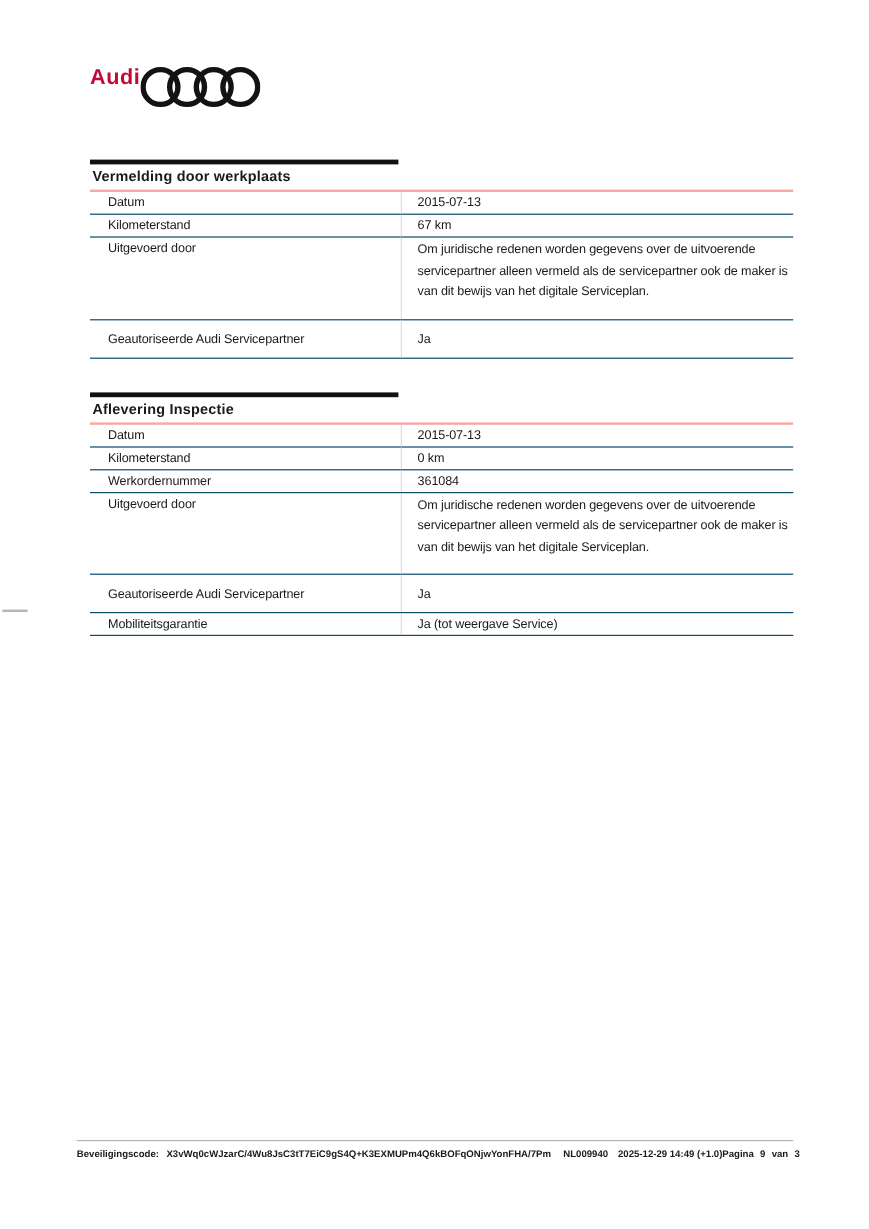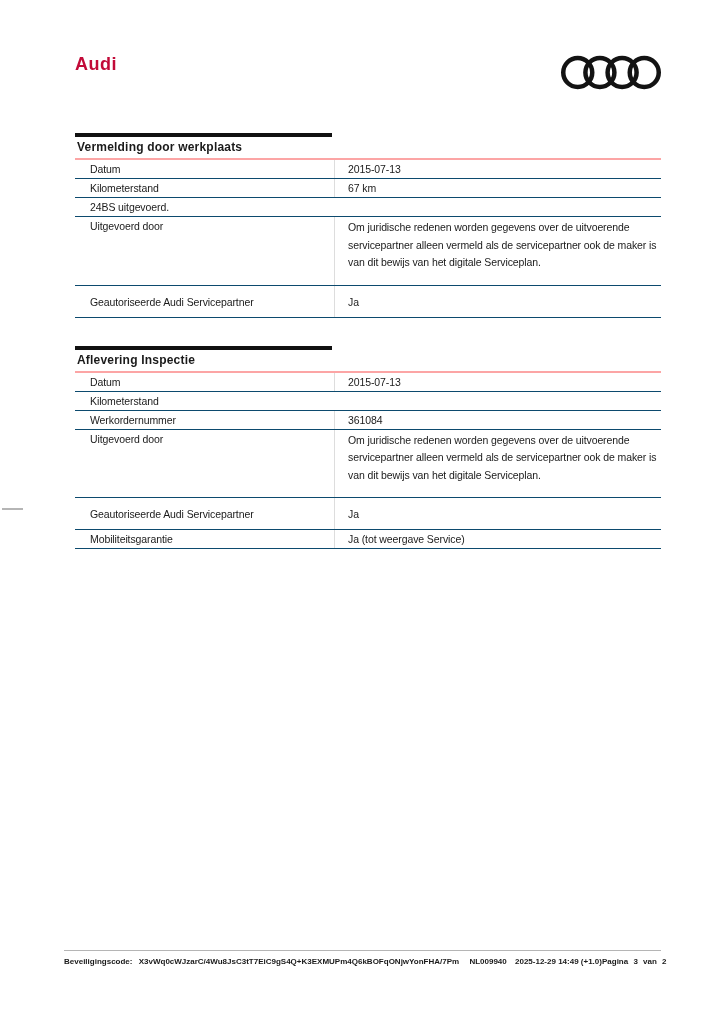--- a/index.html
+++ b/index.html
@@ -13,21 +13,20 @@
     height: 1024px;
     background: #ffffff;
     font-family: "Liberation Sans", sans-serif;
     color: #1a1a1a;
     overflow: hidden;
   }
 
   
   .doc-header {
     display: flex;
-    justify-content: space-between;
     align-items: flex-start;
     padding: 54px 63px 0 75px;
   }
   .brand {
     font-size: 18px;
     font-weight: bold;
     letter-spacing: 0.5px;
     line-height: 20px;
   }
   .doc-title {
@@ -140,24 +139,20 @@
   <div class="row">
     <div class="label">Datum</div>
     <div class="value">2015-07-13</div>
   </div>
 
   <div class="row">
     <div class="label">Kilometerstand</div>
     <div class="value">67 km</div>
   </div>
 
-  <div class="row no-value">
-    <div class="label">24BS uitgevoerd.</div>
-    <div class="value"></div>
-  </div>
 
   <div class="row multiline">
     <div class="label">Uitgevoerd door</div>
     <div class="value">Om juridische redenen worden gegevens over de uitvoerende servicepartner alleen vermeld als de servicepartner ook de maker is van dit bewijs van het digitale Serviceplan.</div>
   </div>
 
   <div class="row">
     <div class="label">Geautoriseerde Audi Servicepartner</div>
     <div class="value">Ja</div>
   </div>
@@ -168,20 +163,21 @@
     <div class="section-bar"></div>
     <h2 class="section-title">Aflevering Inspectie</h2>
     <div class="section-rows">
   <div class="row">
     <div class="label">Datum</div>
     <div class="value">2015-07-13</div>
   </div>
 
   <div class="row">
     <div class="label">Kilometerstand</div>
+    <div class="value">0 km</div>
   </div>
 
   <div class="row">
     <div class="label">Werkordernummer</div>
     <div class="value">361084</div>
   </div>
 
   <div class="row multiline">
     <div class="label">Uitgevoerd door</div>
     <div class="value">Om juridische redenen worden gegevens over de uitvoerende servicepartner alleen vermeld als de servicepartner ook de maker is van dit bewijs van het digitale Serviceplan.</div>
@@ -204,17 +200,17 @@
 
   <footer class="doc-footer">
     <div class="footer-rule"></div>
     <div class="footer-row">
       <div class="footer-left">
         <span>Beveiligingscode:</span>
         <span>X3vWq0cWJzarC/4Wu8JsC3tT7EiC9gS4Q+K3EXMUPm4Q6kBOFqONjwYonFHA/7Pm</span>
         <span class="doc-number">NL009940</span>
         <span class="timestamp">2025-12-29 14:49 (+1.0)</span>
       </div>
-      <div class="footer-right">Pagina 3 van 2</div>
+      <div class="footer-right">Pagina 9 van 3</div>
     </div>
   </footer>
 
 </div>
 
 </body></html>

